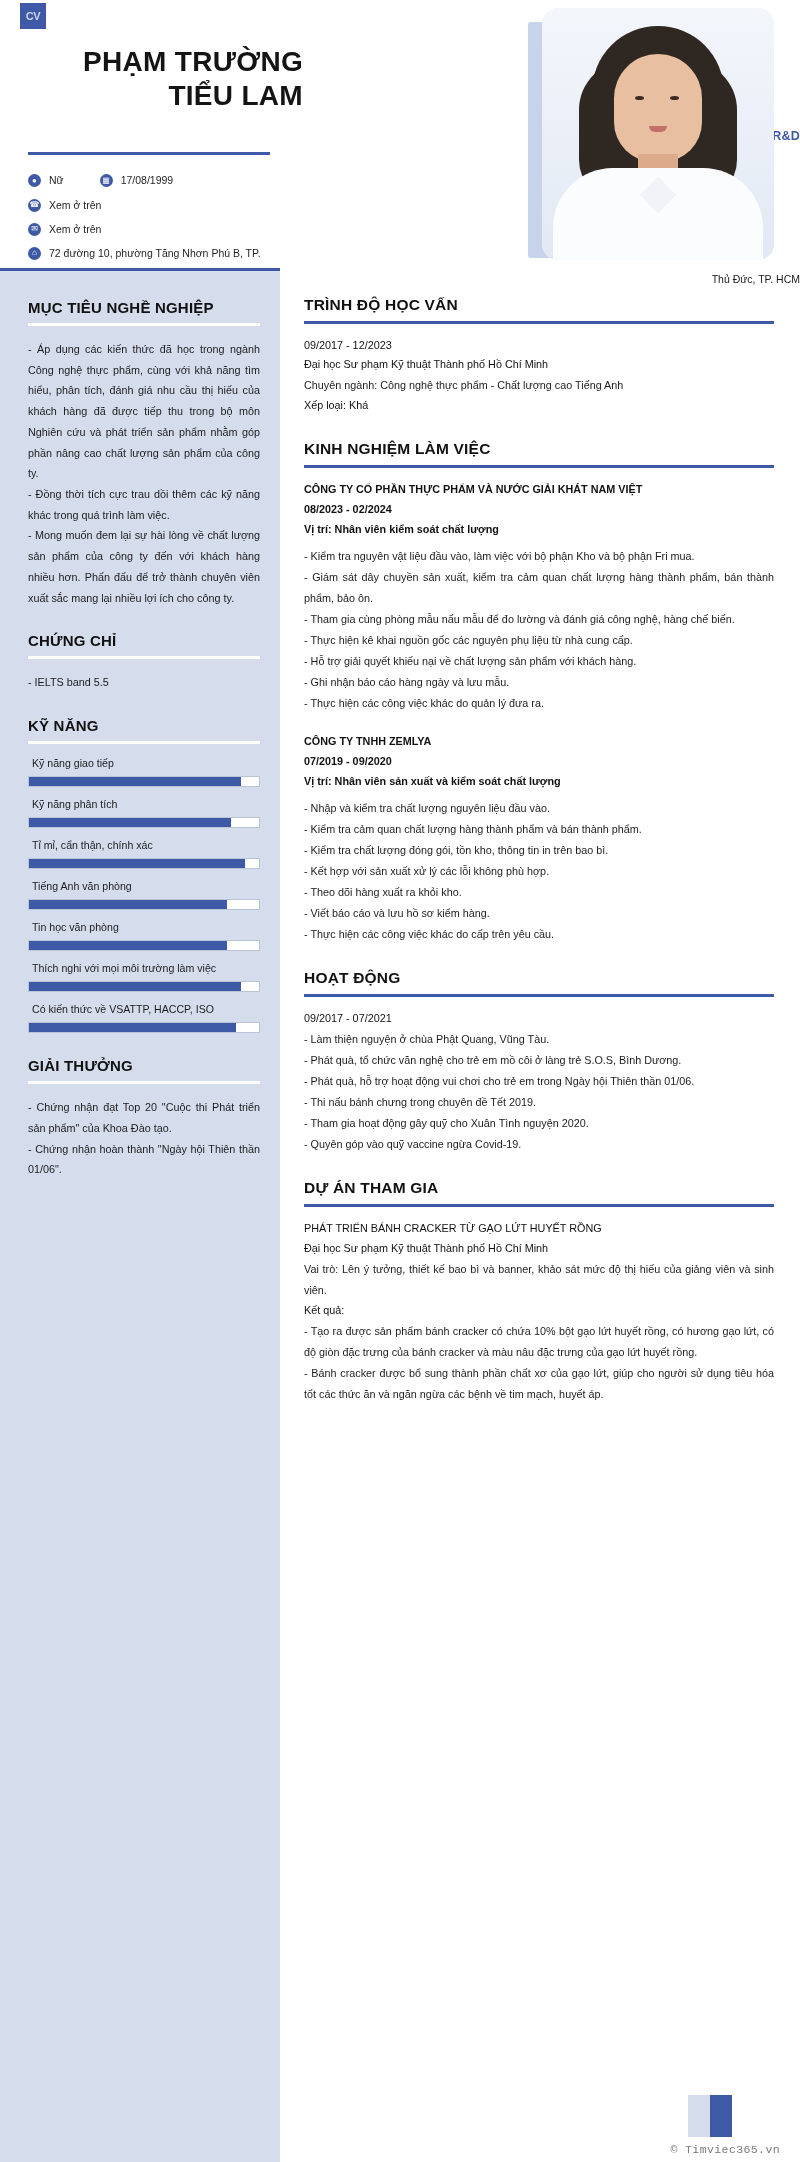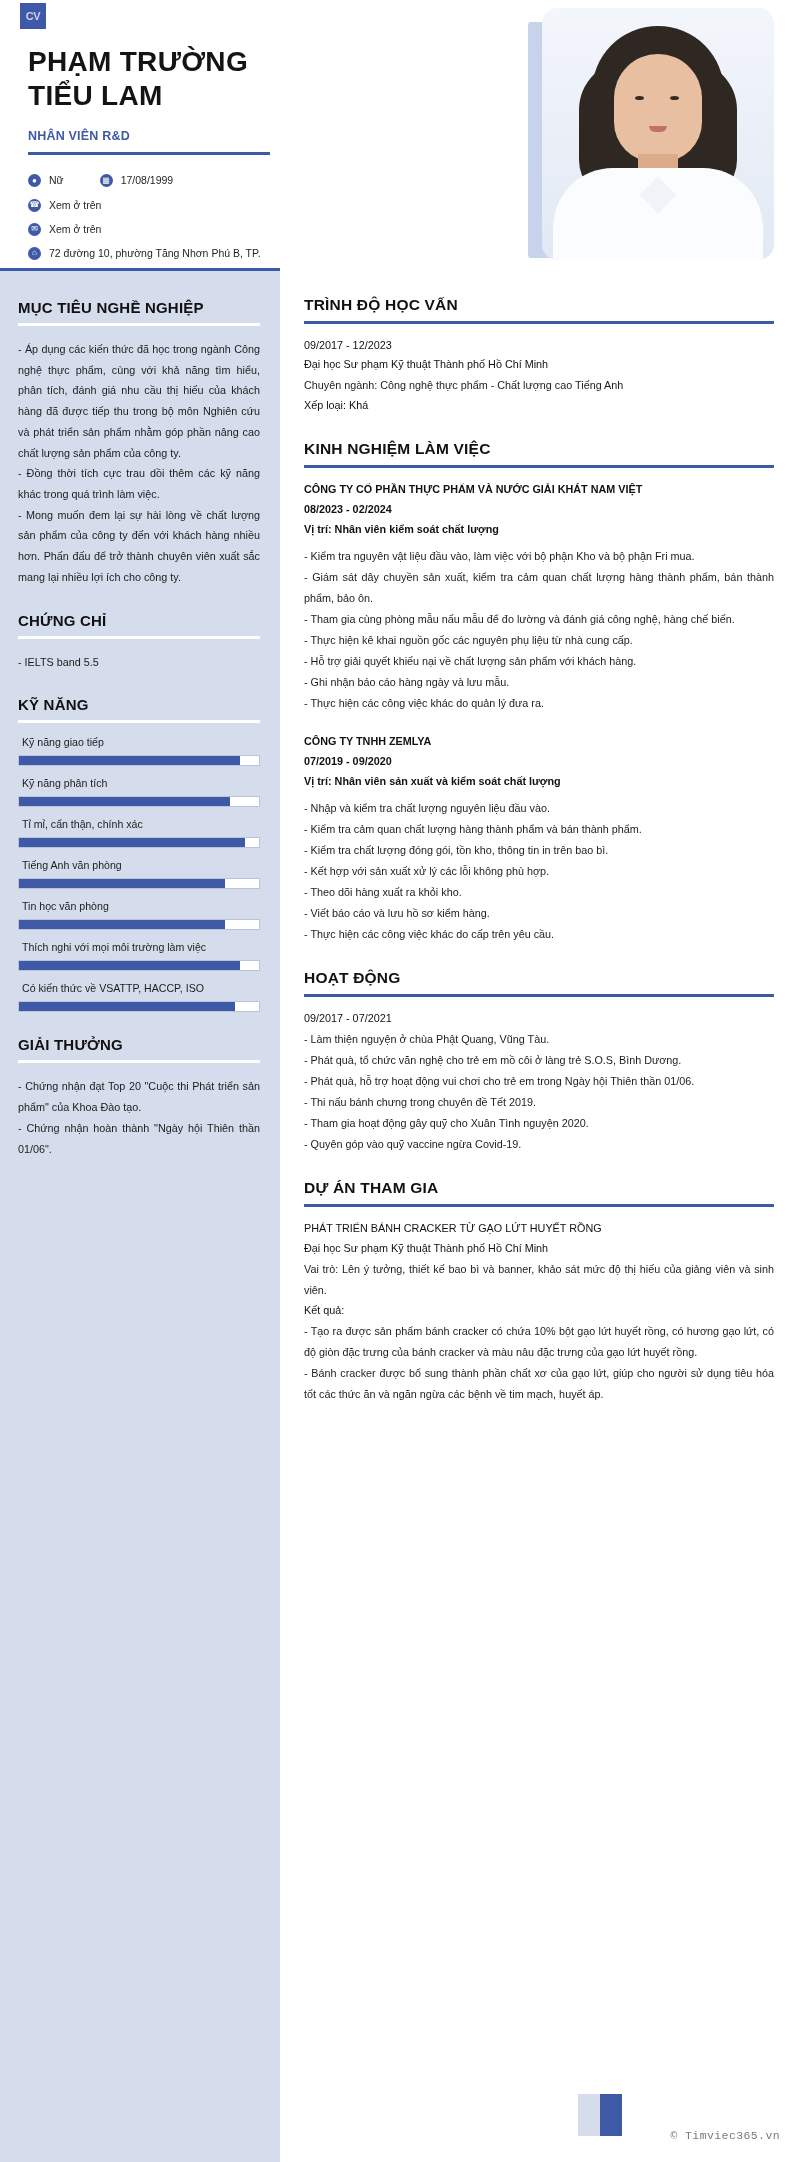--- a/index.html
+++ b/index.html
@@ -9,21 +9,21 @@
     font-family:"Liberation Sans", sans-serif;
     color:#1a1a1a; overflow:hidden;
   }
   
   .cv-logo{
     position:absolute; left:20px; top:3px; width:26px; height:26px;
     background:#4058a8; display:flex; align-items:center; justify-content:center;
     font-size:11px; font-weight:bold; color:#c9d4ea; letter-spacing:-.5px;
   }
   
-  .header{ position:relative; height:268px; padding:45px 0 0 28px; }
+  .header{ position:relative; height:268px; padding:45px 0 0 28px;text-align:right; }
   .name{
     font-size:28px; font-weight:bold; line-height:1.22; letter-spacing:.3px;
     color:#141414; max-width:275px;
   }
   .role{
     margin-top:16px; font-size:12.5px; font-weight:bold; letter-spacing:.2px;
     color:#3e59a6;
   }
   .name-rule{ margin-top:9px; width:242px; height:3px; background:#3e59a6; }
   .contacts{ margin-top:18px; }
@@ -81,21 +81,21 @@
     width:210px; height:92px; background:#fbfcfe; border-radius:60px 60px 0 0;
   }
   .ph-collar{
     position:absolute; left:50%; bottom:52px; transform:translateX(-50%) rotate(45deg);
     width:26px; height:26px; background:#f1f3f8;
   }
   
   .body{ position:relative; display:flex; align-items:flex-start; }
   .left{
     width:280px; background:#d5dded; border-top:3px solid #3e59a6;
-    padding:28px 20px 40px 18px; min-height:1894px;
+    padding:28px 20px 40px 28px; min-height:1894px;
   }
   .right{ flex:1; padding:28px 26px 30px 24px; }
   
   .h-left{
     font-size:15px; font-weight:bold; color:#111; letter-spacing:.2px;
   }
   .rule-left{ margin-top:7px; margin-bottom:13px; height:3px; background:#ffffff; width:100%; }
   .h-right{
     font-size:15.5px; font-weight:bold; color:#111; letter-spacing:.2px;
   }
@@ -120,22 +120,22 @@
   .gap6{ height:6px; }
   
   .skill{ margin-bottom:11px; }
   .skill-label{ font-size:10.6px; color:#1c1c1c; padding-left:4px; margin-bottom:7px; }
   .bar{
     height:11px; background:#ffffff; border:1px solid #b9c4d9; position:relative;
   }
   .bar-fill{ position:absolute; left:0; top:0; bottom:0; background:#3e59a6; }
   
   .footer{
-    position:absolute; right:20px; bottom:20px; display:flex;
-    flex-direction:row; align-items:flex-end;
+    position:absolute; right:20px; bottom:6px; display:flex;
+    flex-direction:column; align-items:flex-end;
   }
   .foot-blocks{ display:flex; margin-right:48px; margin-bottom:6px; }
   .fb1{ width:22px; height:42px; background:#d5dded; }
   .fb2{ width:22px; height:42px; background:#3e59a6; }
   .foot-text{
     font-family:"Liberation Mono", monospace; font-size:11.5px; color:#7a7a7a;
     letter-spacing:.4px;
   }
 </style>
 </head>

